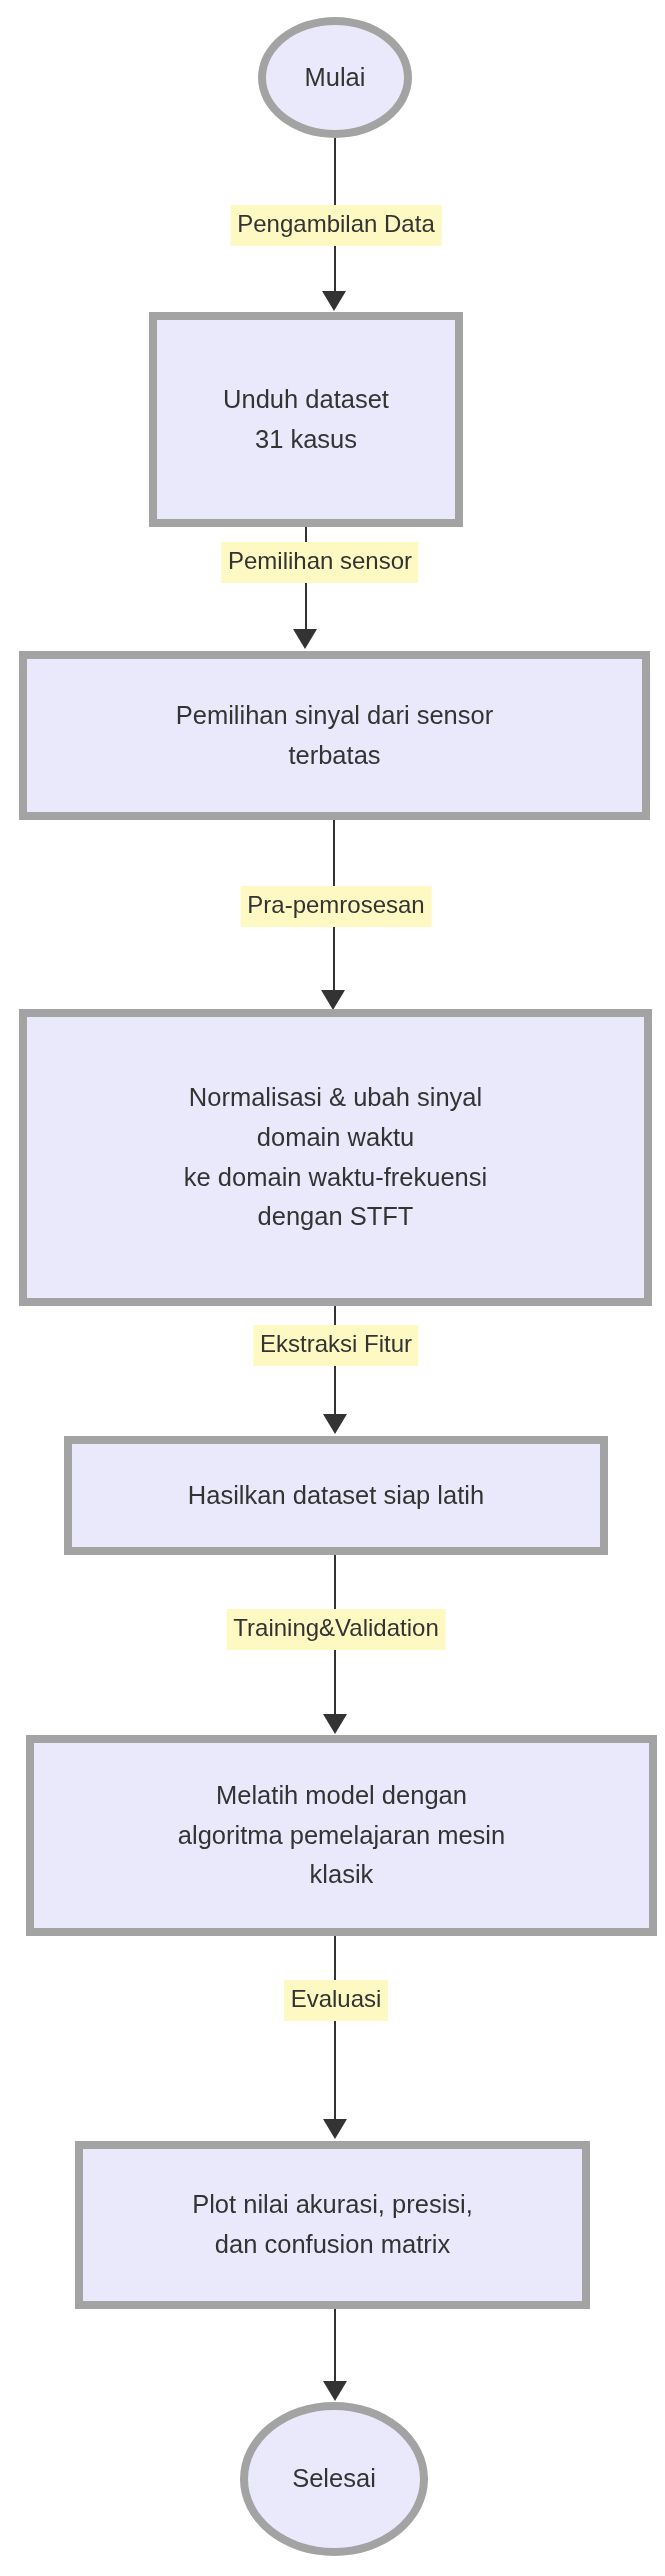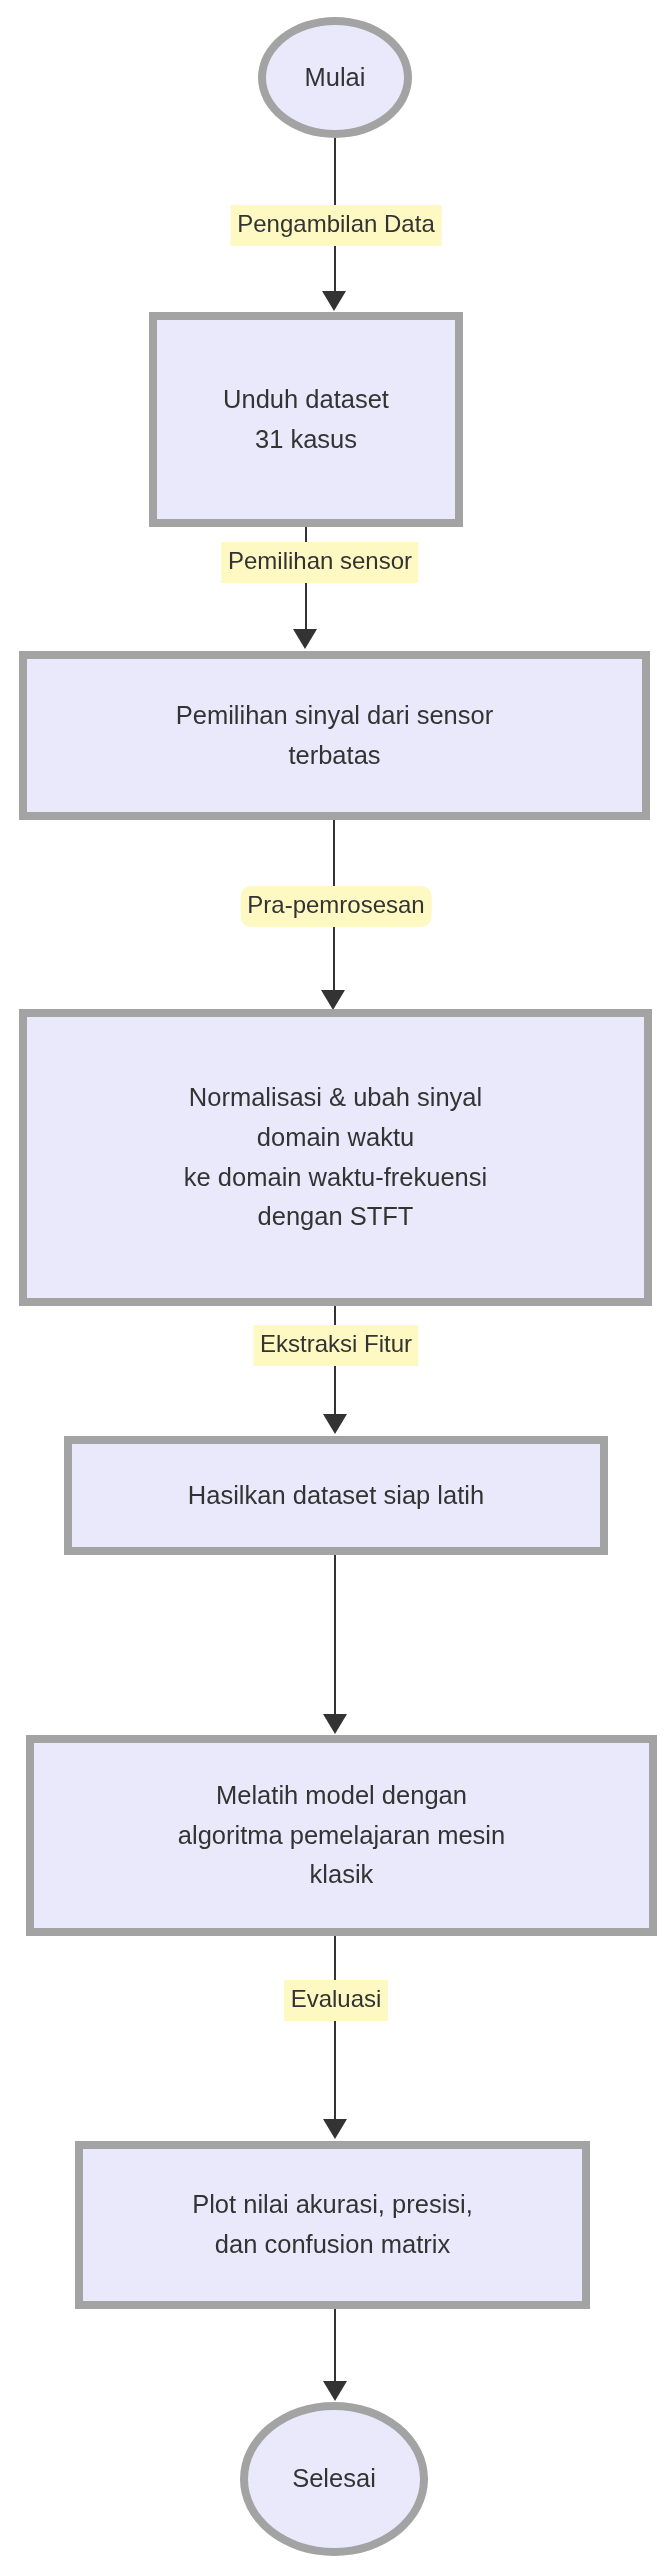--- a/index.html
+++ b/index.html
@@ -90,39 +90,40 @@
   <div class="arrowhead" style="left:293px; top:629px;"></div>
   <div class="edge-label" style="left:320px; top:542px;">Pemilihan sensor</div>
 
   <div class="node" style="left:19px; top:651px; width:631px; height:169px;">
     <span class="node-text">Pemilihan sinyal dari sensor
 terbatas</span>
   </div>
 
   <div class="edge" style="left:333px; top:820px; height:171px;"></div>
   <div class="arrowhead" style="left:321px; top:990px;"></div>
-  <div class="edge-label" style="left:336px; top:886px;border-radius:10px;">Pra-pemrosesan</div>
+  <div class="edge-label" style="left:336px; top:886px;">Pra-pemrosesan</div>
 
   <div class="node" style="left:19px; top:1009px; width:633px; height:297px;justify-content:flex-end;">
     <span class="node-text">Normalisasi &amp; ubah sinyal
 domain waktu
 ke domain waktu-frekuensi
 dengan STFT</span>
   </div>
 
   <div class="edge" style="left:334px; top:1305px; height:111px;"></div>
   <div class="arrowhead" style="left:323px; top:1414px;"></div>
   <div class="edge-label" style="left:336px; top:1325px;text-align:center;">Ekstraksi Fitur</div>
 
   <div class="node" style="left:64px; top:1436px; width:544px; height:119px;">
     <span class="node-text">Hasilkan dataset siap latih</span>
   </div>
 
   <div class="edge" style="left:334px; top:1555px; height:171px;"></div>
   <div class="arrowhead" style="left:323px; top:1714px;"></div>
+  <div class="edge-label" style="left:336px; top:1609px;">Training&amp;Validation</div>
 
   <div class="node" style="left:26px; top:1735px; width:631px; height:201px;">
     <span class="node-text">Melatih model dengan
 algoritma pemelajaran mesin
 klasik</span>
   </div>
 
   <div class="edge" style="left:334px; top:1936px; height:185px;"></div>
   <div class="arrowhead" style="left:323px; top:2119px;"></div>
   <div class="edge-label" style="left:336px; top:1980px;">Evaluasi</div>

